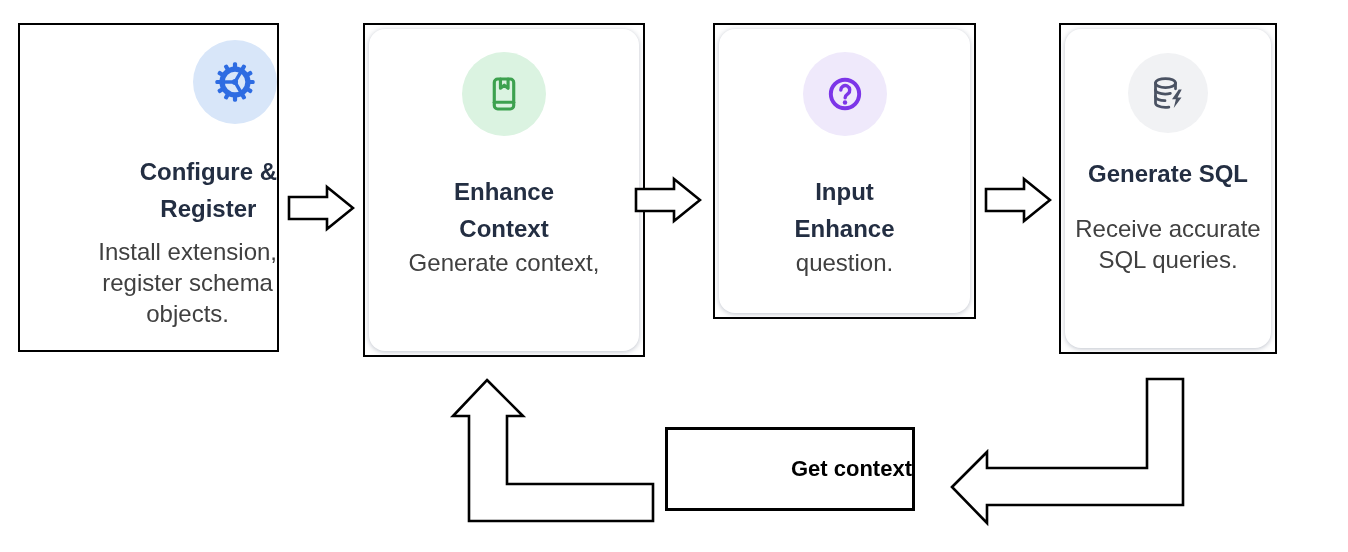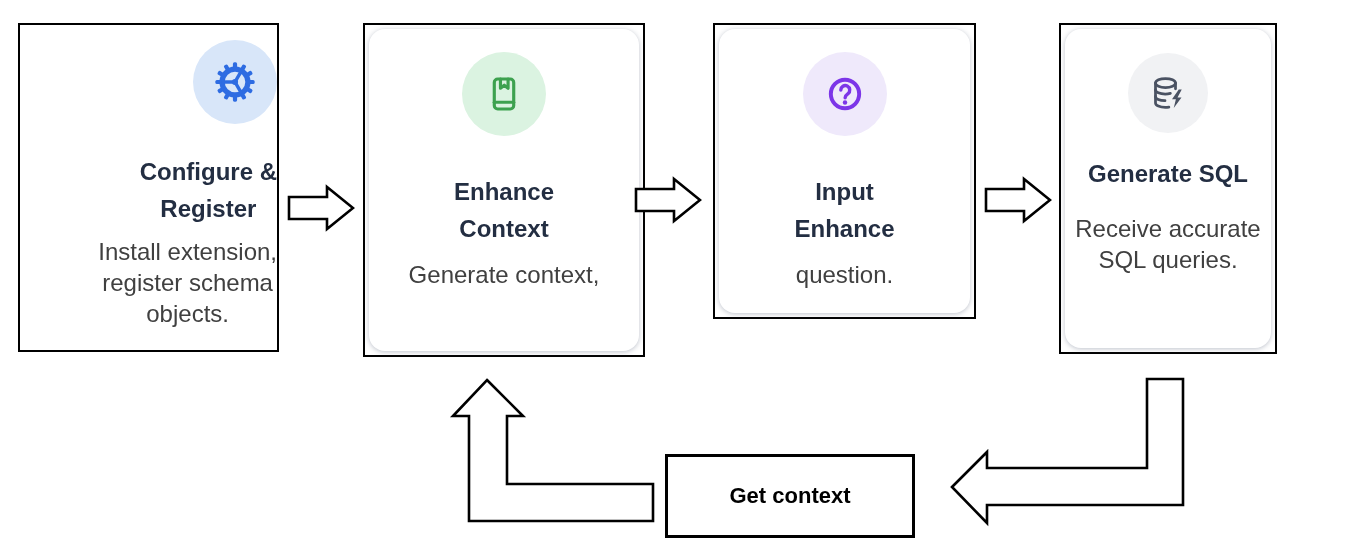--- a/index.html
+++ b/index.html
@@ -65,44 +65,44 @@
   }
   .card-title .line, .card-desc .line { display: block; }
 
   
   .card-1 .icon-circle { margin-top: 15px; }
   .card-1 .card-title  { margin-top: 29px; }
   .card-1 .card-desc   { margin-top: 9px; }
 
   .card-2 .icon-circle, .card-3 .icon-circle { margin-top: 23px; }
   .card-2 .card-title,  .card-3 .card-title  { margin-top: 37px; }
-  .card-2 .card-desc,   .card-3 .card-desc   { margin-top: 12px; }
+  .card-2 .card-desc,   .card-3 .card-desc   { }
 
   .card-4 .icon-circle { margin-top: 24px; }
   .card-4 .card-title  { margin-top: 22px; }
   .card-4 .card-desc   { margin-top: 21px; }
 
   
   .flow-arrow { position: absolute; width: 68px; height: 48px; }
   .flow-arrow polygon { fill: #ffffff; stroke: #000000; stroke-width: 2.6; stroke-linejoin: miter; }
   .arrow-1 { left: 287px; top: 184px; }
   .arrow-2 { left: 634px; top: 176px; }
   .arrow-3 { left: 984px; top: 176px; }
 
   
   .loop-svg { position: absolute; left: 0; top: 0; pointer-events: none; }
   .loop-svg polygon { fill: #ffffff; stroke: #000000; stroke-width: 2.6; stroke-linejoin: miter; }
 
   .loop-label-box {
     position: absolute;
-    left: 665px; top: 454px;
+    left: 665px; top: 427px;
     width: 250px; height: 84px;
     background: #ffffff;
     border: 3px solid #000000;
-    display: flex; align-items: center; justify-content: center;
+    display: flex; align-items: center; justify-content: flex-end;
   }
   .loop-label-box span {
     font-size: 22px;
     font-weight: 700;
     color: #000000;
   }
 </style>
 </head>
 <body>
 

